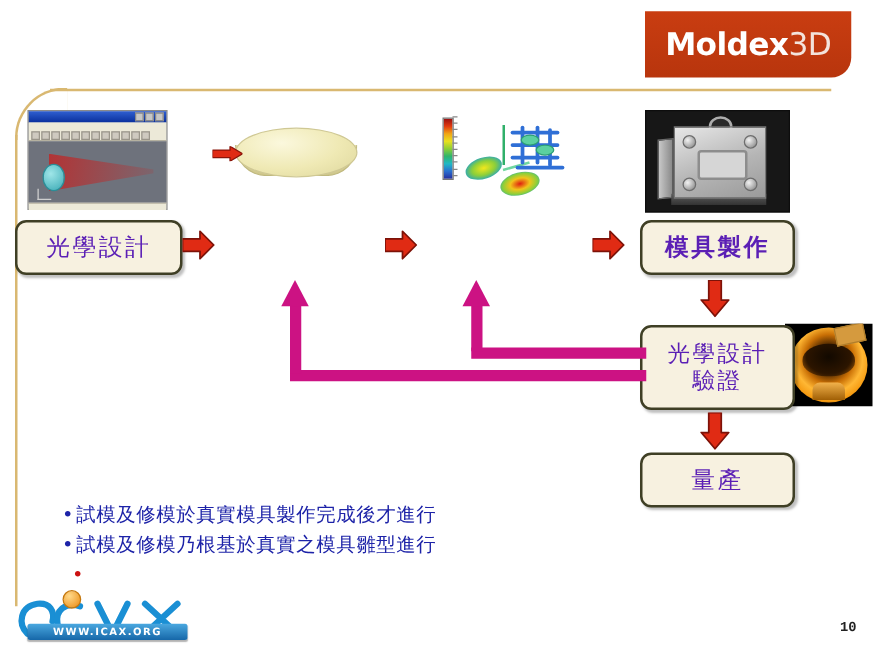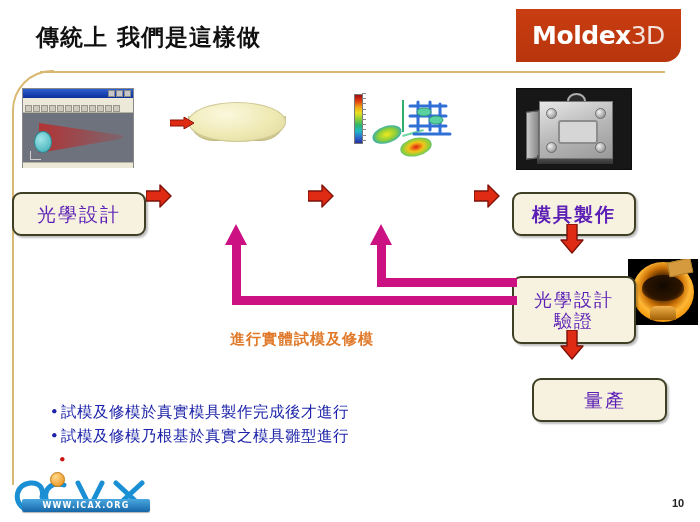--- a/index.html
+++ b/index.html
@@ -109,27 +109,27 @@
   .therm-chip{position:absolute;left:40px;top:1px;width:22px;height:13px;background:#d59a3e;
       transform:rotate(-12deg);border:1px solid #b07e2c;}
   .therm-foot{position:absolute;left:22px;top:47px;width:26px;height:14px;border-radius:6px 6px 0 0;
       background:linear-gradient(180deg,#f2b24c,#a05f05);}
 
   
   .pbox{position:absolute;background:#f7f1e0;border:2px solid #3f3f25;border-radius:9px;
       box-shadow:2px 2px 2px rgba(0,0,0,.25);
       display:flex;align-items:center;justify-content:center;text-align:center;
       color:#5b1fb5;font-family:"DejaVu Serif","Liberation Serif",serif;font-size:19px;
-      letter-spacing:2px;line-height:1.18;margin-top:16px;}
+      letter-spacing:2px;line-height:1.18;}
   .b1{left:12px;top:176px;width:130px;height:40px;}
   .b2{left:176px;top:176px;width:124px;height:40px;}
   .b3{left:340px;top:176px;width:124px;height:40px;}
   .b4{left:512px;top:176px;width:120px;height:40px;font-weight:bold;}
   .b5{left:512px;top:260px;width:120px;height:64px;font-size:18px;}
-  .b6{left:532px;top:362px;width:120px;height:40px;padding-left:11px;}
+  .b6{left:512px;top:362px;width:120px;height:40px;}
 
   
   .rarrow{position:absolute;width:26px;height:24px;}
   .darrow{position:absolute;width:24px;height:30px;}
 
   
   .mag{position:absolute;background:#cc1283;}
   .mag-h1{left:232px;top:296px;width:285px;height:9px;}
   .mag-v1{left:232px;top:243px;width:9px;height:56px;}
   .mag-h2{left:377px;top:278px;width:140px;height:9px;}
@@ -153,32 +153,31 @@
   .icax-banner{position:absolute;left:14px;top:28px;width:128px;height:13px;
       background:linear-gradient(180deg,#4aa8e0,#1667a8);border-radius:2px;
       display:flex;align-items:center;justify-content:center;
       box-shadow:0 1px 1px rgba(0,0,0,.3);}
   .icax-banner span{font-size:8px;font-weight:bold;color:#fff;letter-spacing:1.2px;
       font-family:"DejaVu Sans",sans-serif;}
   .icax-dot{position:absolute;left:42px;top:1px;width:13px;height:13px;border-radius:50%;
       background:radial-gradient(circle at 35% 30%,#ffd98a,#e98a12);border:1px solid #c4770d;}
 
   .pageno{position:absolute;left:672px;top:497px;font-size:11px;font-weight:bold;color:#222;
-      font-family:Liberation Sans, sans-serif;}
+      font-family:Liberation Mono, monospace;}
 </style>
 </head>
 <body>
 
 <div class="slide">
 
   <div class="swoosh-curve"></div>
   <div class="swoosh-h"></div>
   <div class="swoosh-v"></div>
 
-  <div class="title">傳統上 我們是這樣做</div>
 
   <div class="logo">
     <span class="logo-txt"><b>Moldex</b><i>3D</i></span>
   </div>
 
   <div class="thumb win">
     <div class="win-bar">
       <span class="t"></span>
       <span class="b">
           <i></i>
@@ -307,21 +306,20 @@
   <svg class="mag-head" style="left:224px;top:224px;" viewBox="0 0 24 22">
     <path d="M12 0 L23 21 H1 Z" fill="#cc1283"></path>
   </svg>
 
   <div class="mag mag-h2"></div>
   <div class="mag mag-v2"></div>
   <svg class="mag-head" style="left:369px;top:224px;" viewBox="0 0 24 22">
     <path d="M12 0 L23 21 H1 Z" fill="#cc1283"></path>
   </svg>
 
-  <div class="caption">進行實體試模及修模</div>
 
   <div class="bullets">
     <div class="bl blue">
       <span class="dot">•</span>
       <span>試模及修模於真實模具製作完成後才進行</span>
     </div>
     <div class="bl blue">
       <span class="dot">•</span>
       <span>試模及修模乃根基於真實之模具雛型進行</span>
     </div>

